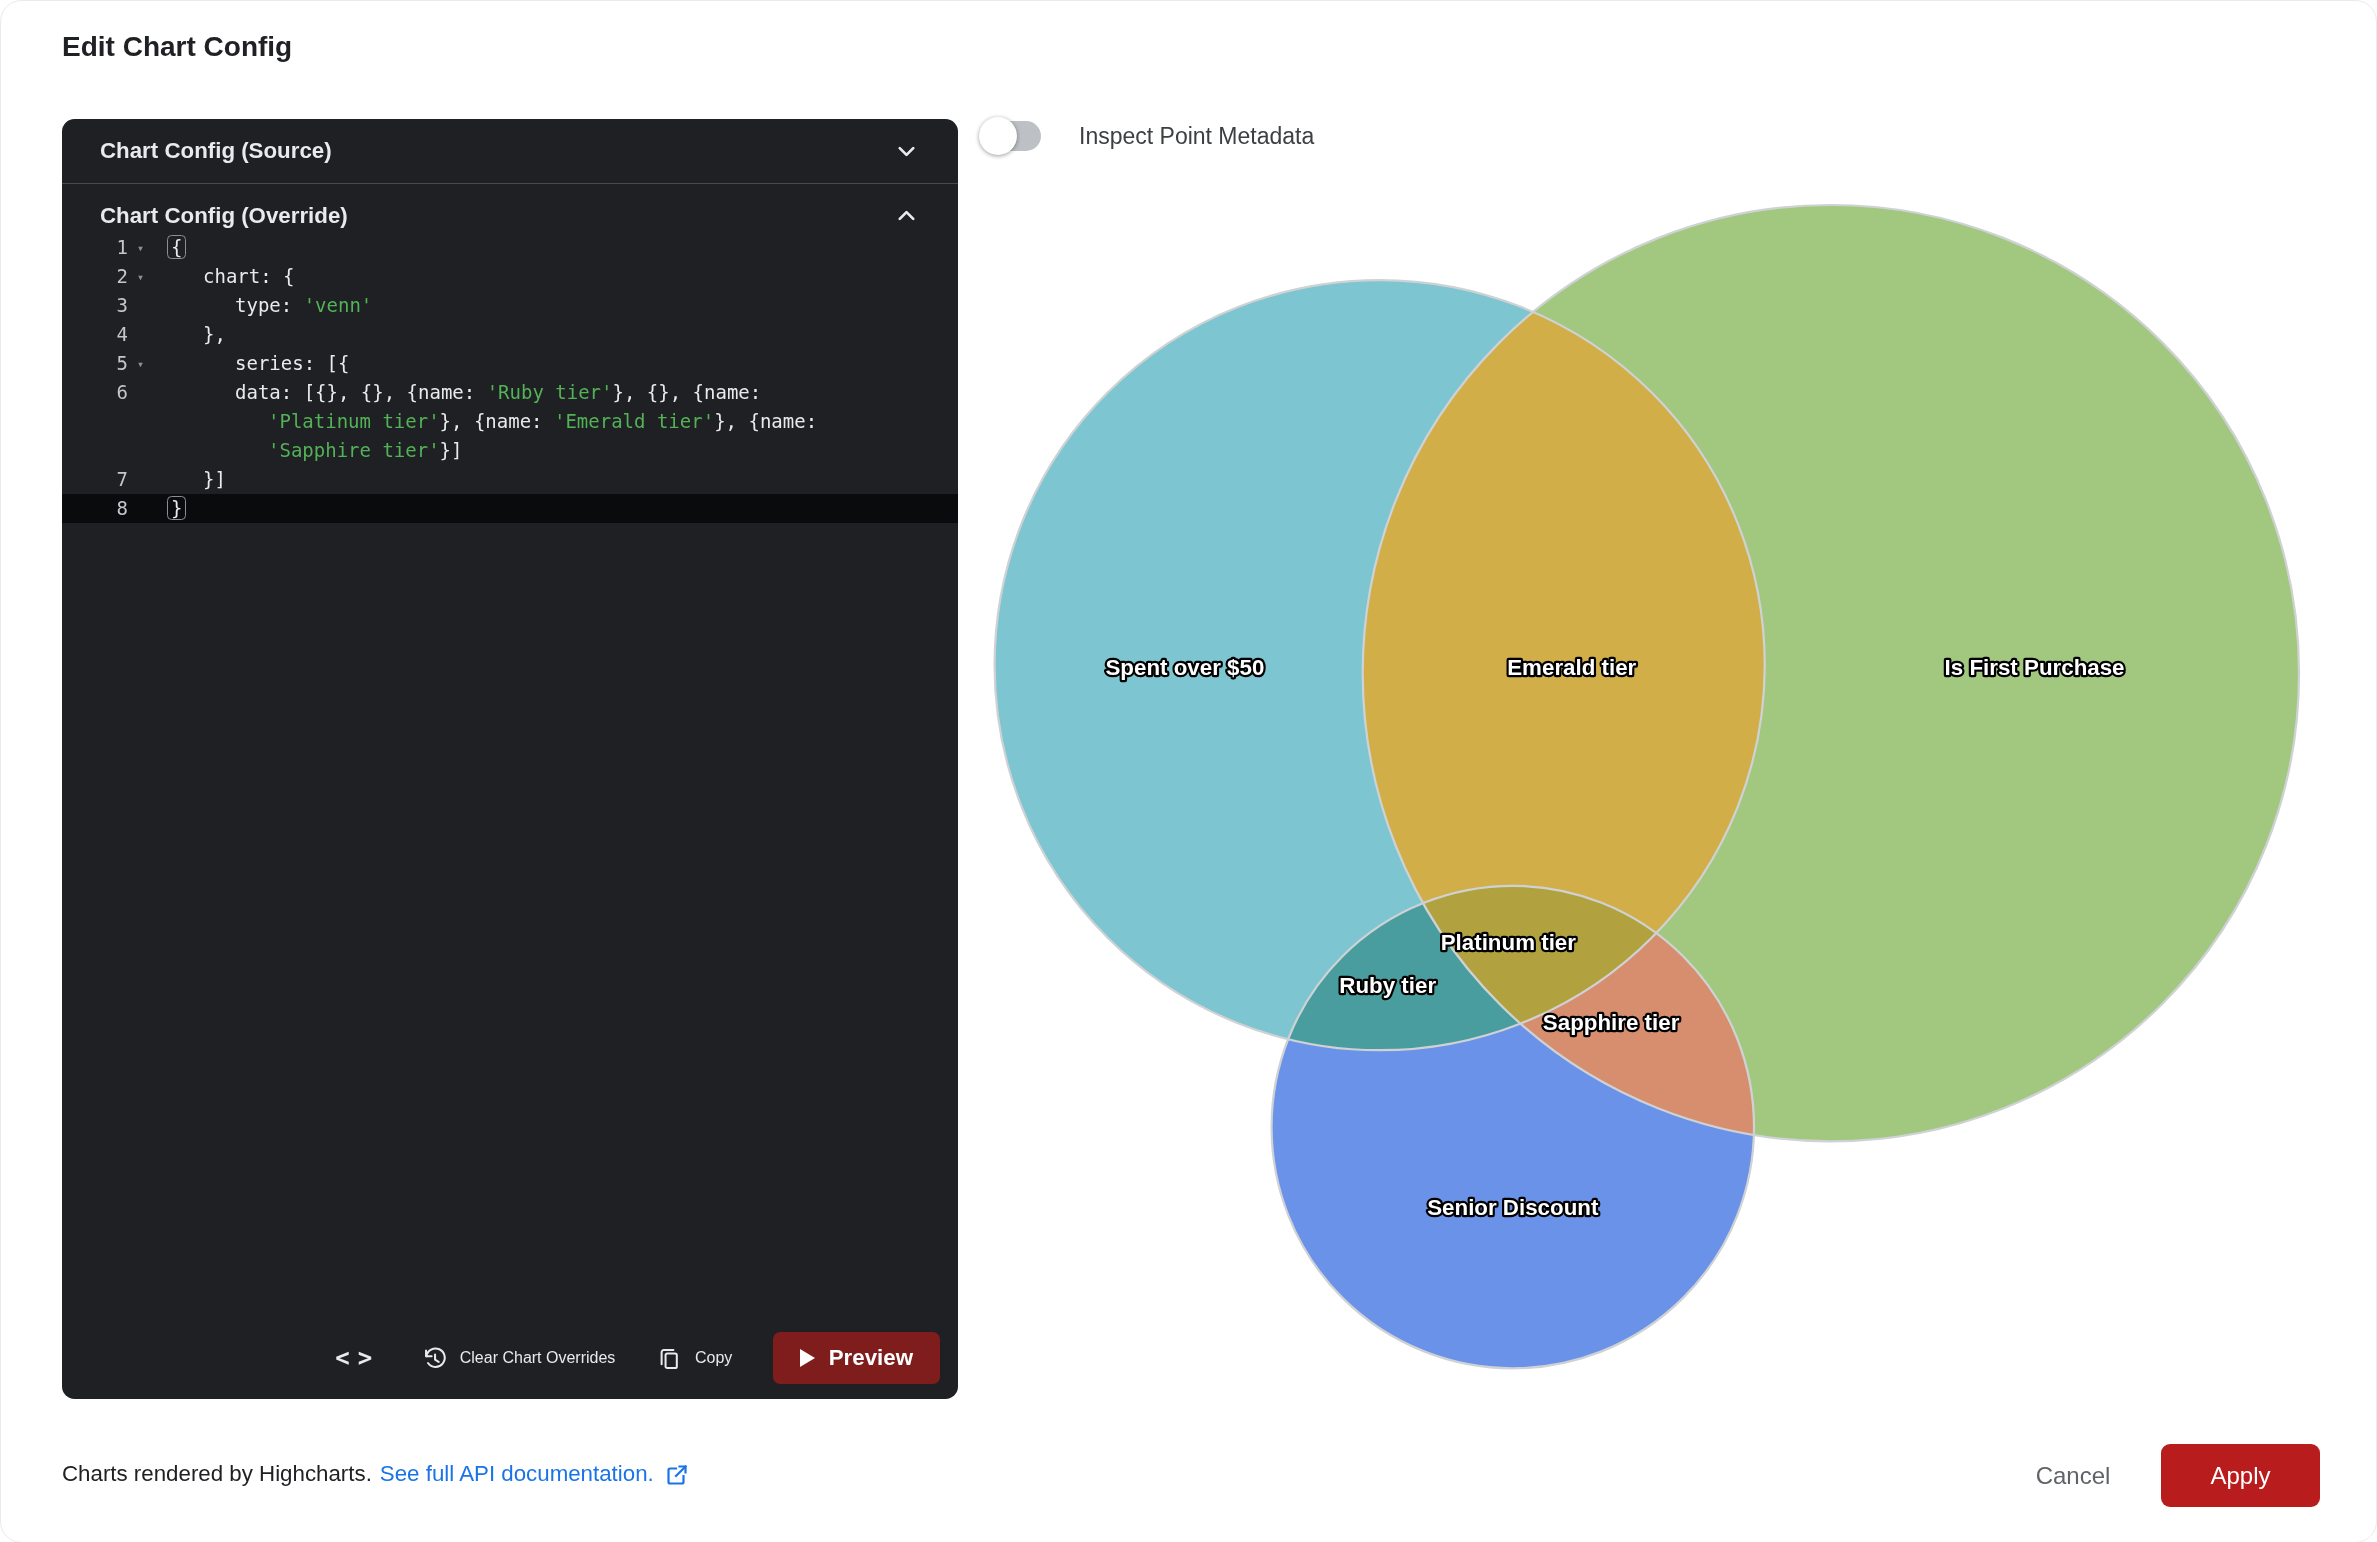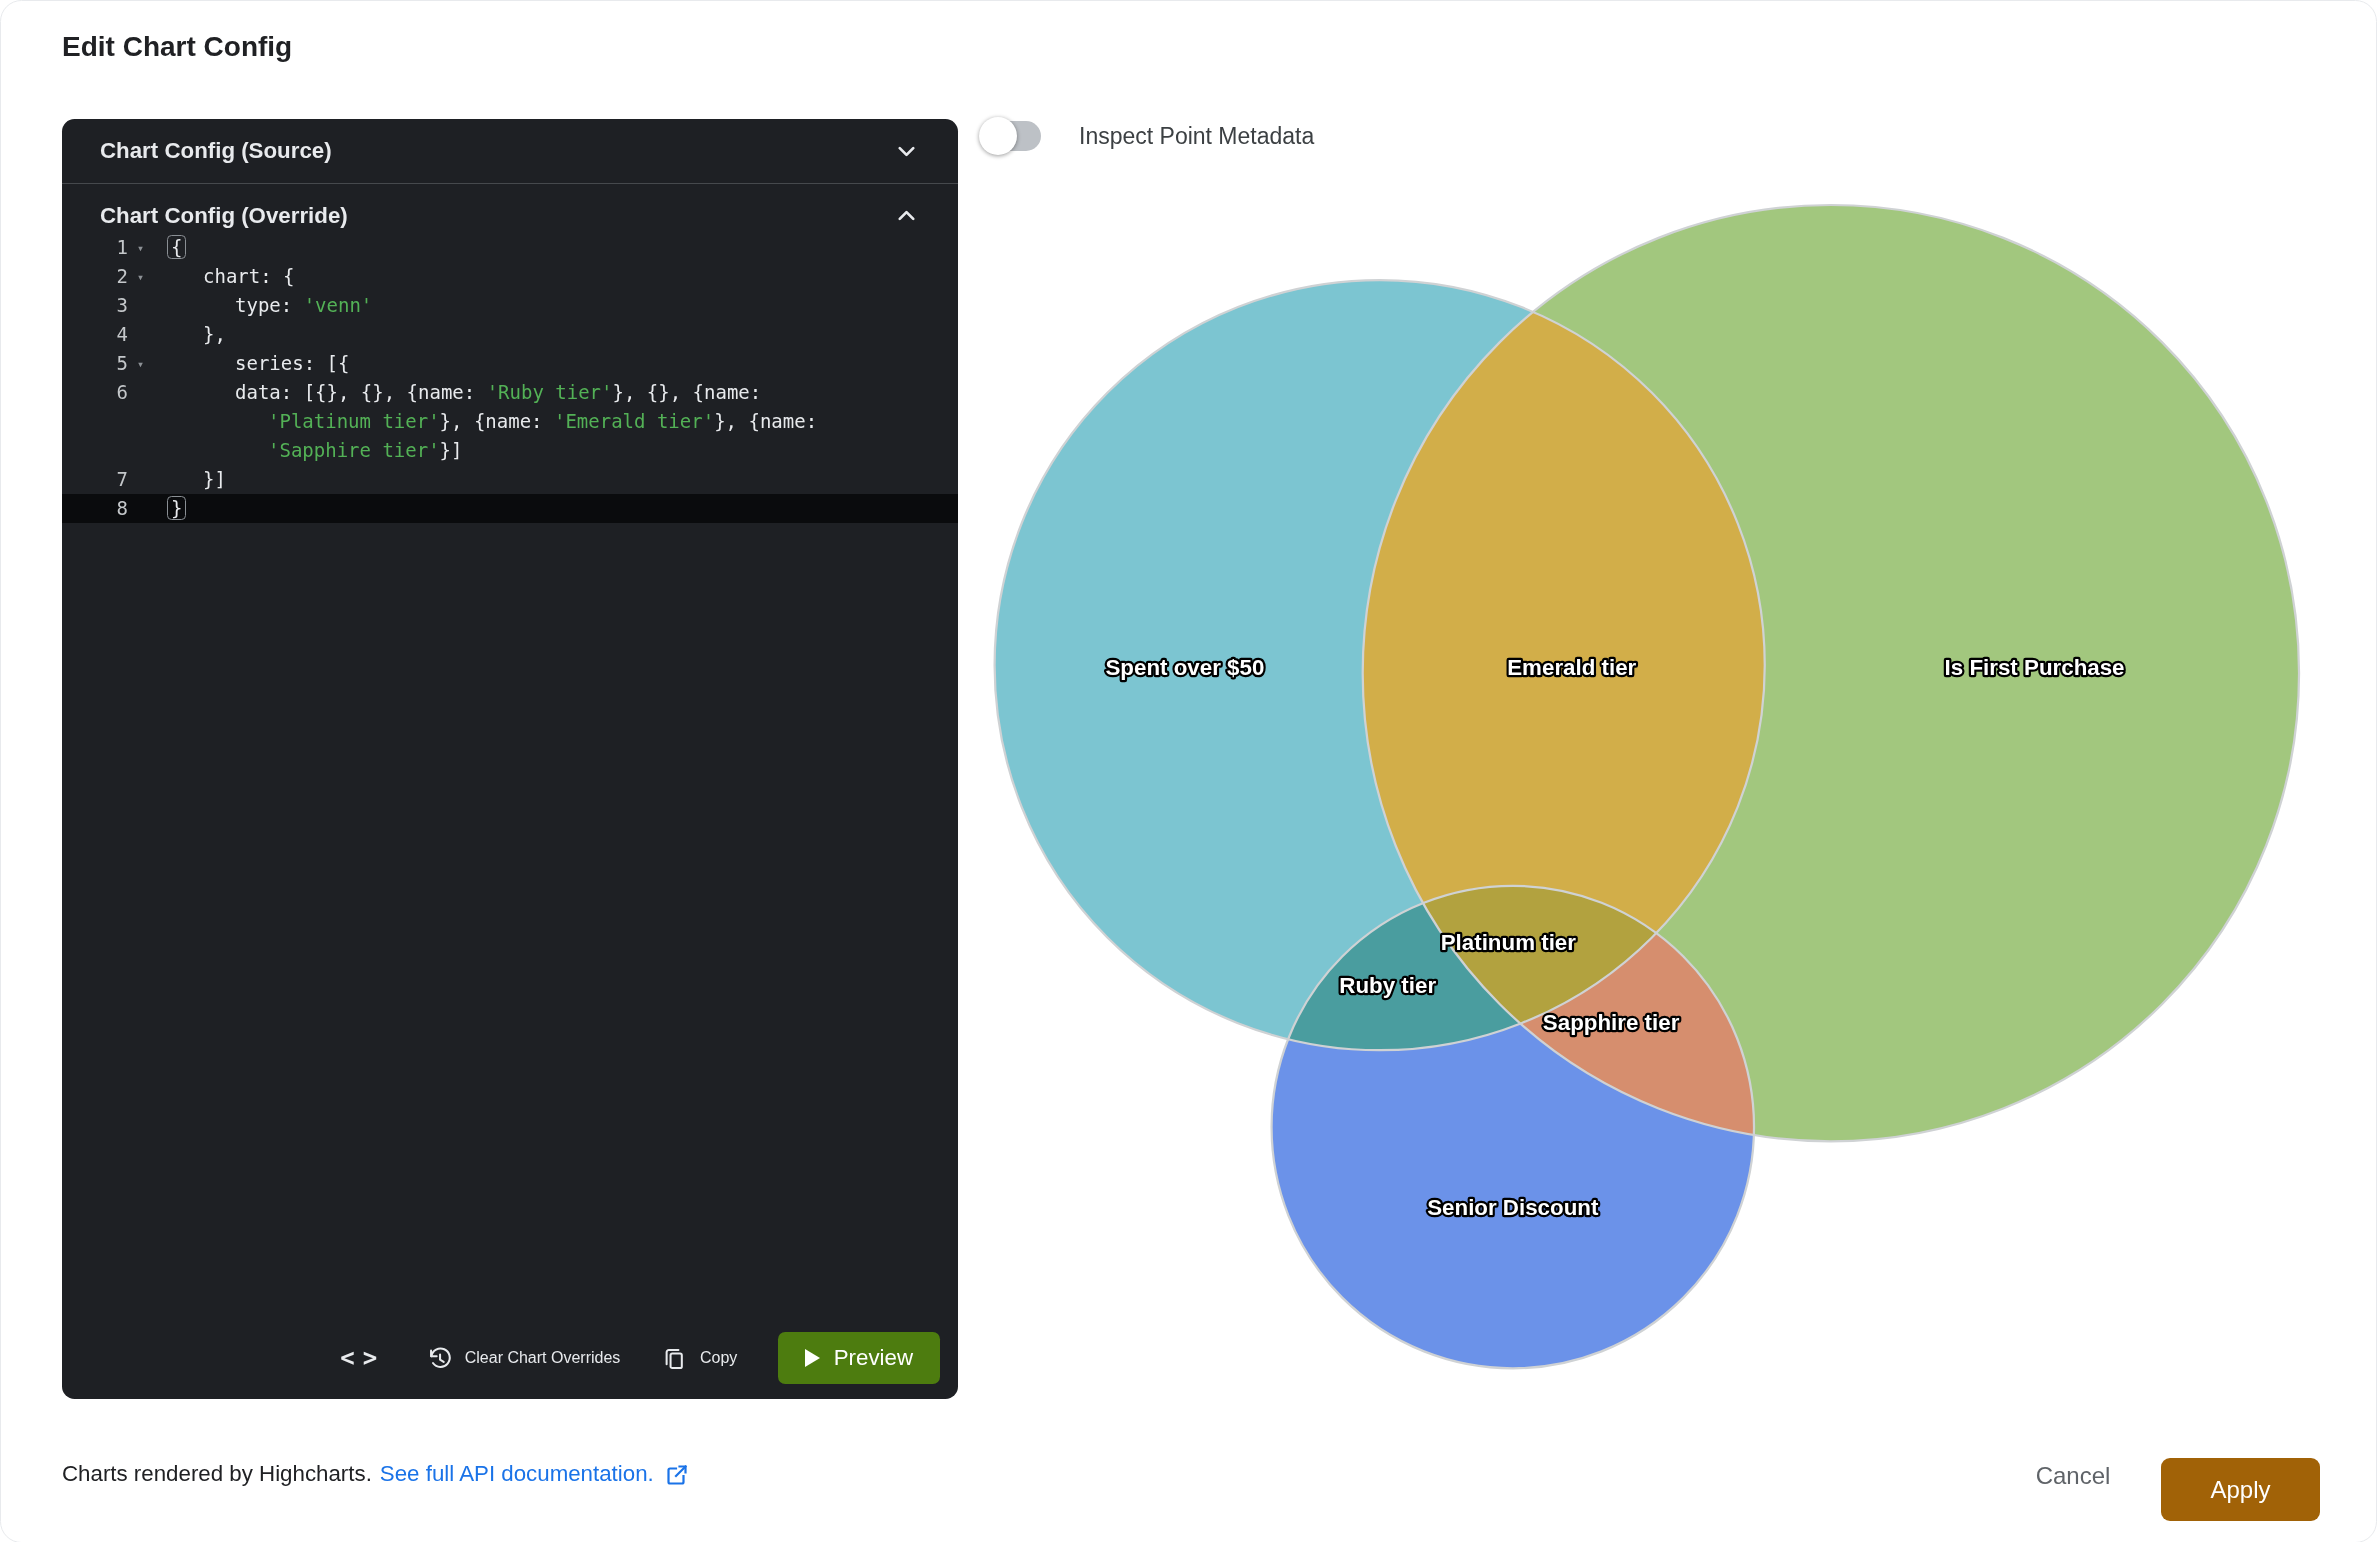--- a/index.html
+++ b/index.html
@@ -29,22 +29,22 @@
   .fold{position:absolute;left:75px;top:0.9px;color:#8d9196;font-size:11.6px;}
   .code-text{position:absolute;left:109px;top:0;color:#e8eaed;}
   .tok-s{color:#53b156;}
   .bracket-box{border:1.3px solid #8a8f94;border-radius:4.5px;padding:0 2.7px;margin-left:-3.6px;}
 
   .editor-toolbar{position:absolute;left:0;right:0;bottom:0;height:82px;
     display:flex;align-items:center;justify-content:flex-end;gap:41px;padding:0 18px;}
   .tool-item{display:flex;align-items:center;gap:11.6px;color:#e8eaed;font-size:16px;cursor:pointer;}
   .icon-code{font-family:"DejaVu Sans Mono",monospace;font-size:24px;font-weight:700;letter-spacing:8px;padding-left:10.7px;}
   .tool-svg{width:27px;height:27px;stroke:#e8eaed;stroke-width:1.8;fill:none;stroke-linecap:round;stroke-linejoin:round;}
-  .preview-btn{background:#4d7c0f;border-radius:7.2px;height:52px;padding:0 27px;margin-left:0;
-    display:flex;align-items:center;gap:13.4px;color:#fff;font-size:22.3px;font-weight:400;cursor:pointer;border:none;}
+  .preview-btn{background:#7f1d1d;border-radius:7.2px;height:52px;padding:0 27px;margin-left:0;
+    display:flex;align-items:center;gap:13.4px;color:#fff;font-size:22.3px;font-weight:700;cursor:pointer;border:none;}
   .play-tri{width:0;height:0;border-left:15px solid #fff;border-top:9px solid transparent;border-bottom:9px solid transparent;}
 
   
   .inspect-row{position:absolute;left:981px;top:120px;display:flex;align-items:center;gap:38px;text-align:right;}
   .toggle{width:59px;height:30px;background:#bdc1c6;border-radius:15px;position:relative;cursor:pointer;}
   .toggle-knob{position:absolute;left:-2.7px;top:-3.6px;width:38px;height:38px;background:#fff;border-radius:50%;
     box-shadow:0 0.9px 4.5px rgba(0,0,0,.4);}
   .inspect-label{font-size:23px;font-weight:500;color:#3c4043;}
 
   
@@ -53,23 +53,23 @@
     stroke:#000000;stroke-width:5px;paint-order:stroke;stroke-linejoin:round;text-anchor:middle;}
 
   
   .footer-credit{position:absolute;left:61px;top:1460px;font-size:22.3px;color:#202124;
     display:flex;align-items:flex-end;gap:8px;}
   .doc-link{color:#1a73e8;cursor:pointer;}
   .ext-svg{width:24px;height:24px;stroke:#1a73e8;stroke-width:2.2;fill:none;stroke-linecap:square;margin-left:3.6px;}
   .cancel-btn{position:absolute;left:2013px;top:1443px;width:118px;height:64px;
     display:flex;align-items:center;justify-content:center;color:#5f6368;font-size:24px;font-weight:500;
     background:none;border:none;cursor:pointer;font-family:"Liberation Sans",sans-serif;}
-  .apply-btn{position:absolute;left:2160px;top:1443px;width:159px;height:63px;background:#a16207;color:#fff;
+  .apply-btn{position:absolute;left:2160px;top:1443px;width:159px;height:63px;background:#b91c1c;color:#fff;
     border:none;border-radius:9px;font-size:24px;font-weight:500;cursor:pointer;
-    display:flex;align-items:center;justify-content:center;font-family:"Liberation Sans",sans-serif;margin-top:14px;}
+    display:flex;align-items:center;justify-content:center;font-family:"Liberation Sans",sans-serif;}
 </style>
 </head>
 <body>
 
 <div class="page-title">Edit Chart Config</div>
 
 <div class="editor-panel">
 
   <div class="panel-header">
     <span class="ph-title">Chart Config (Source)</span>

